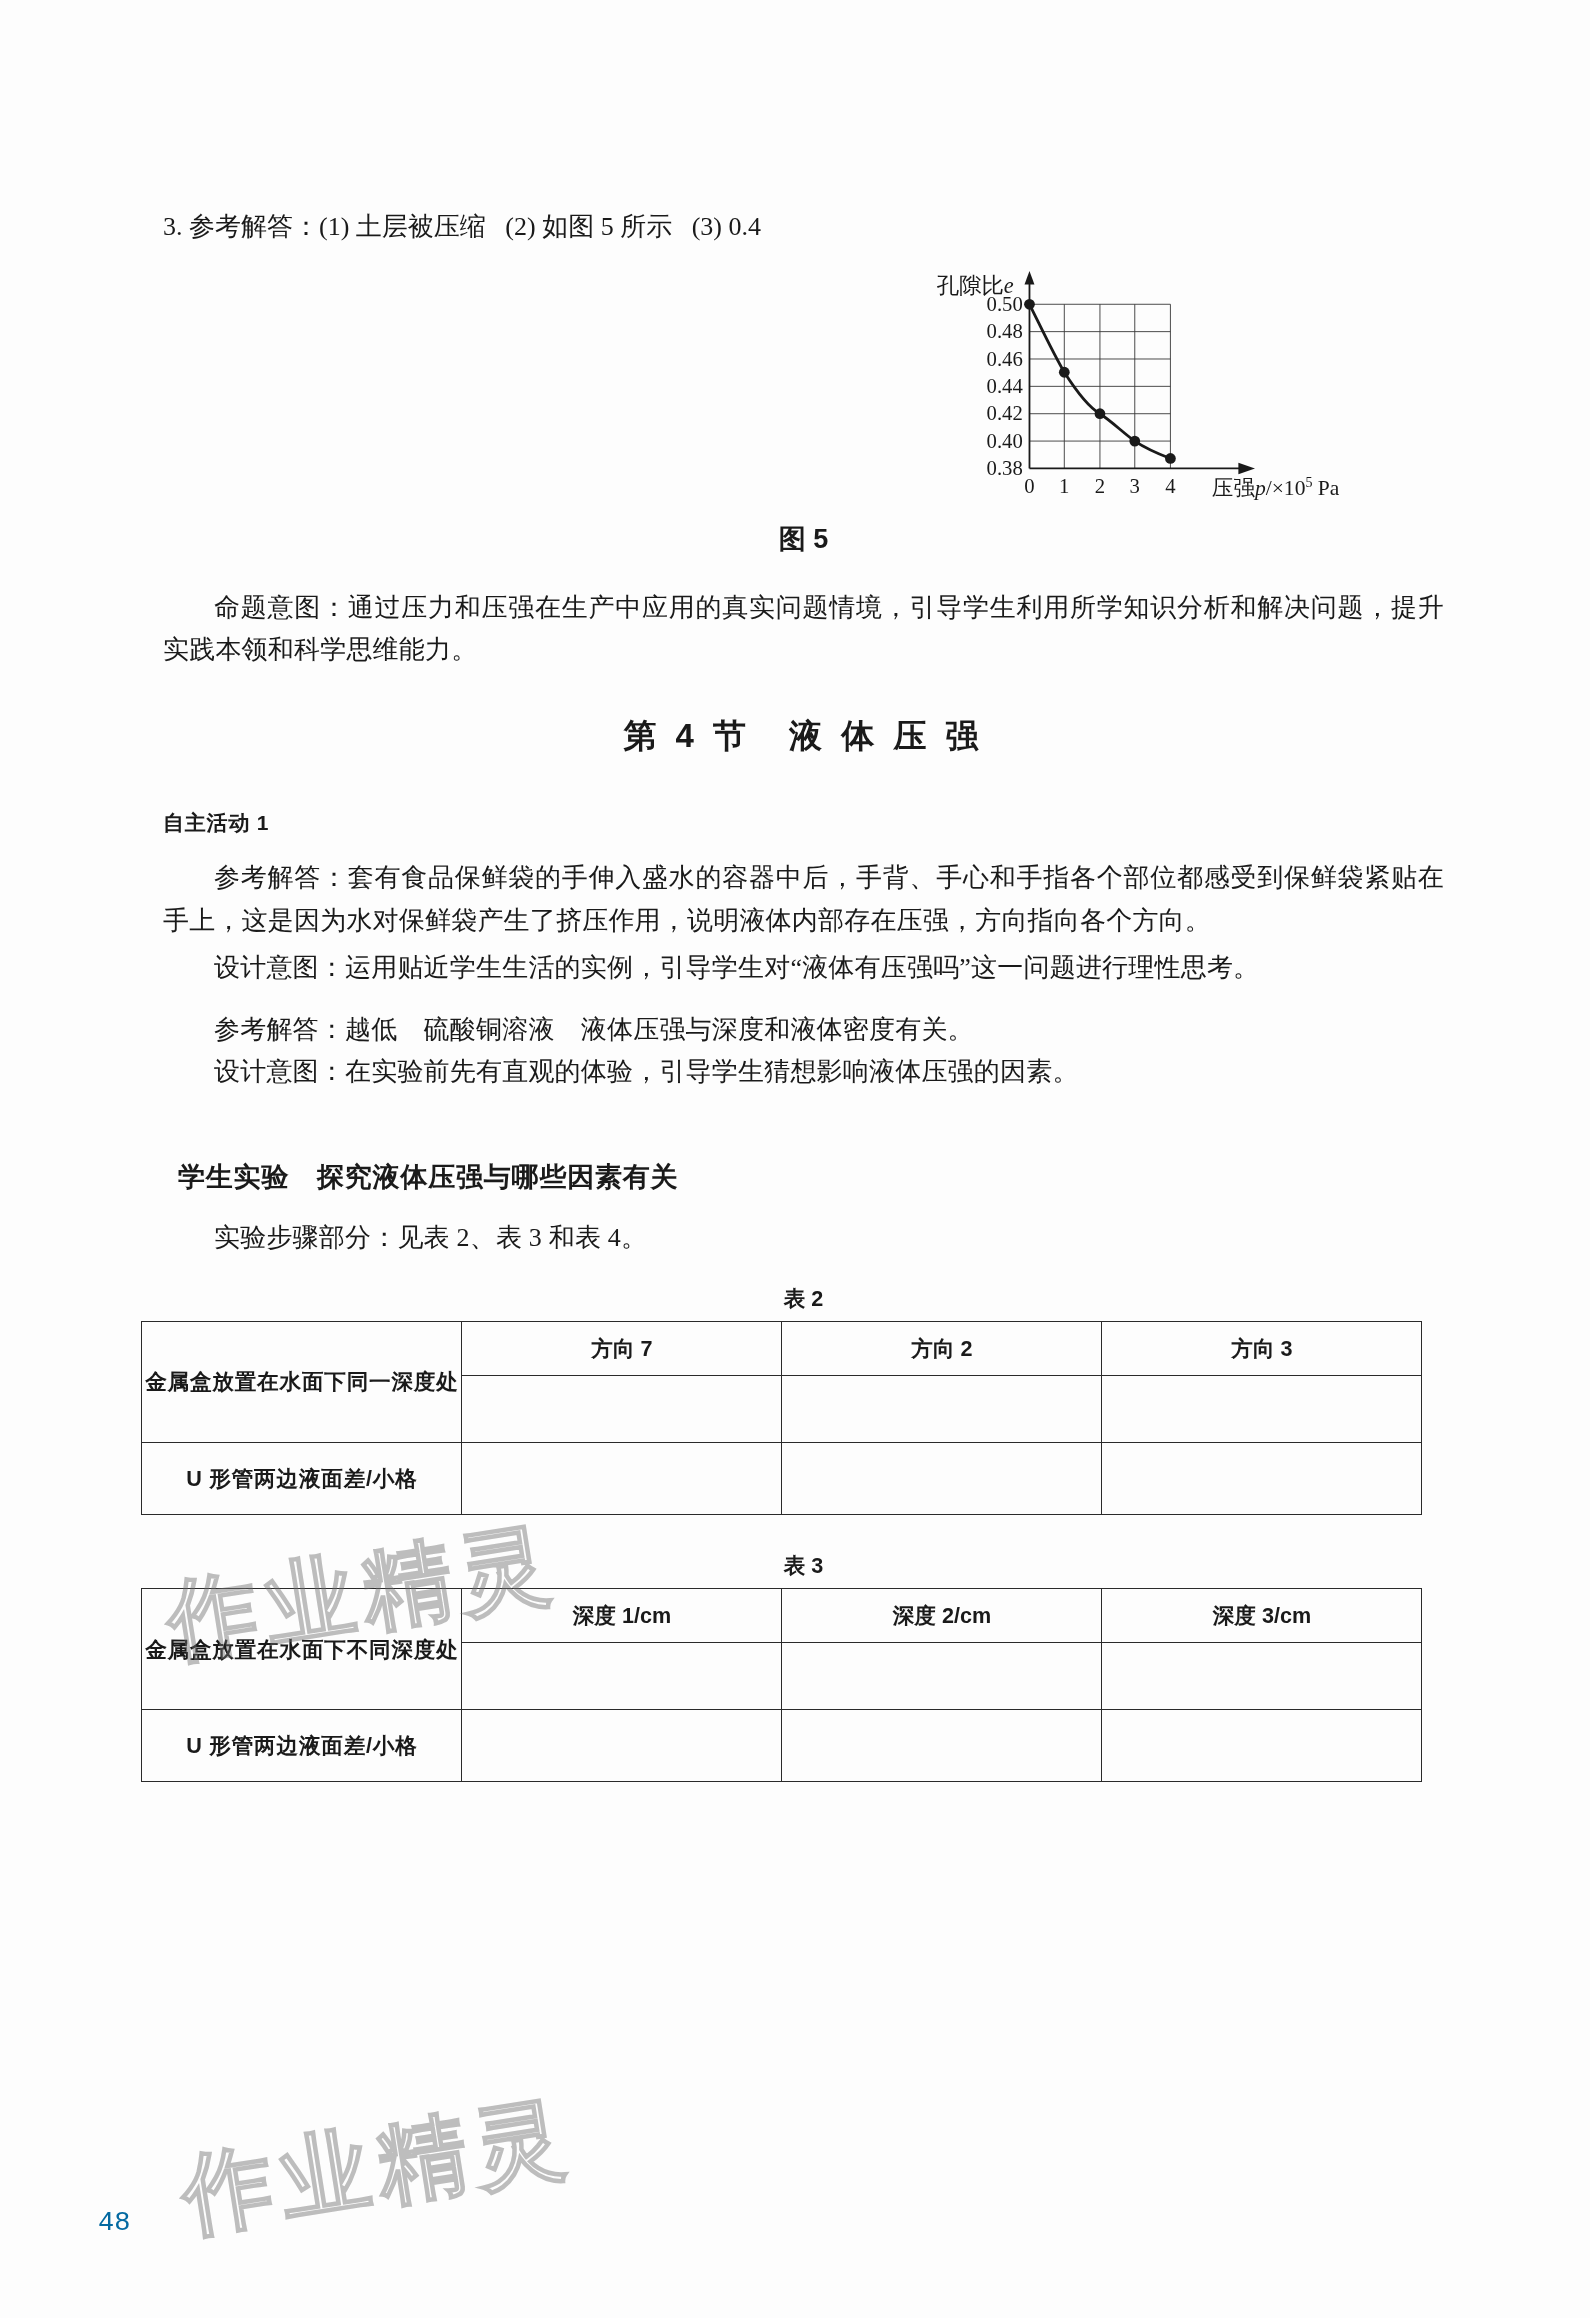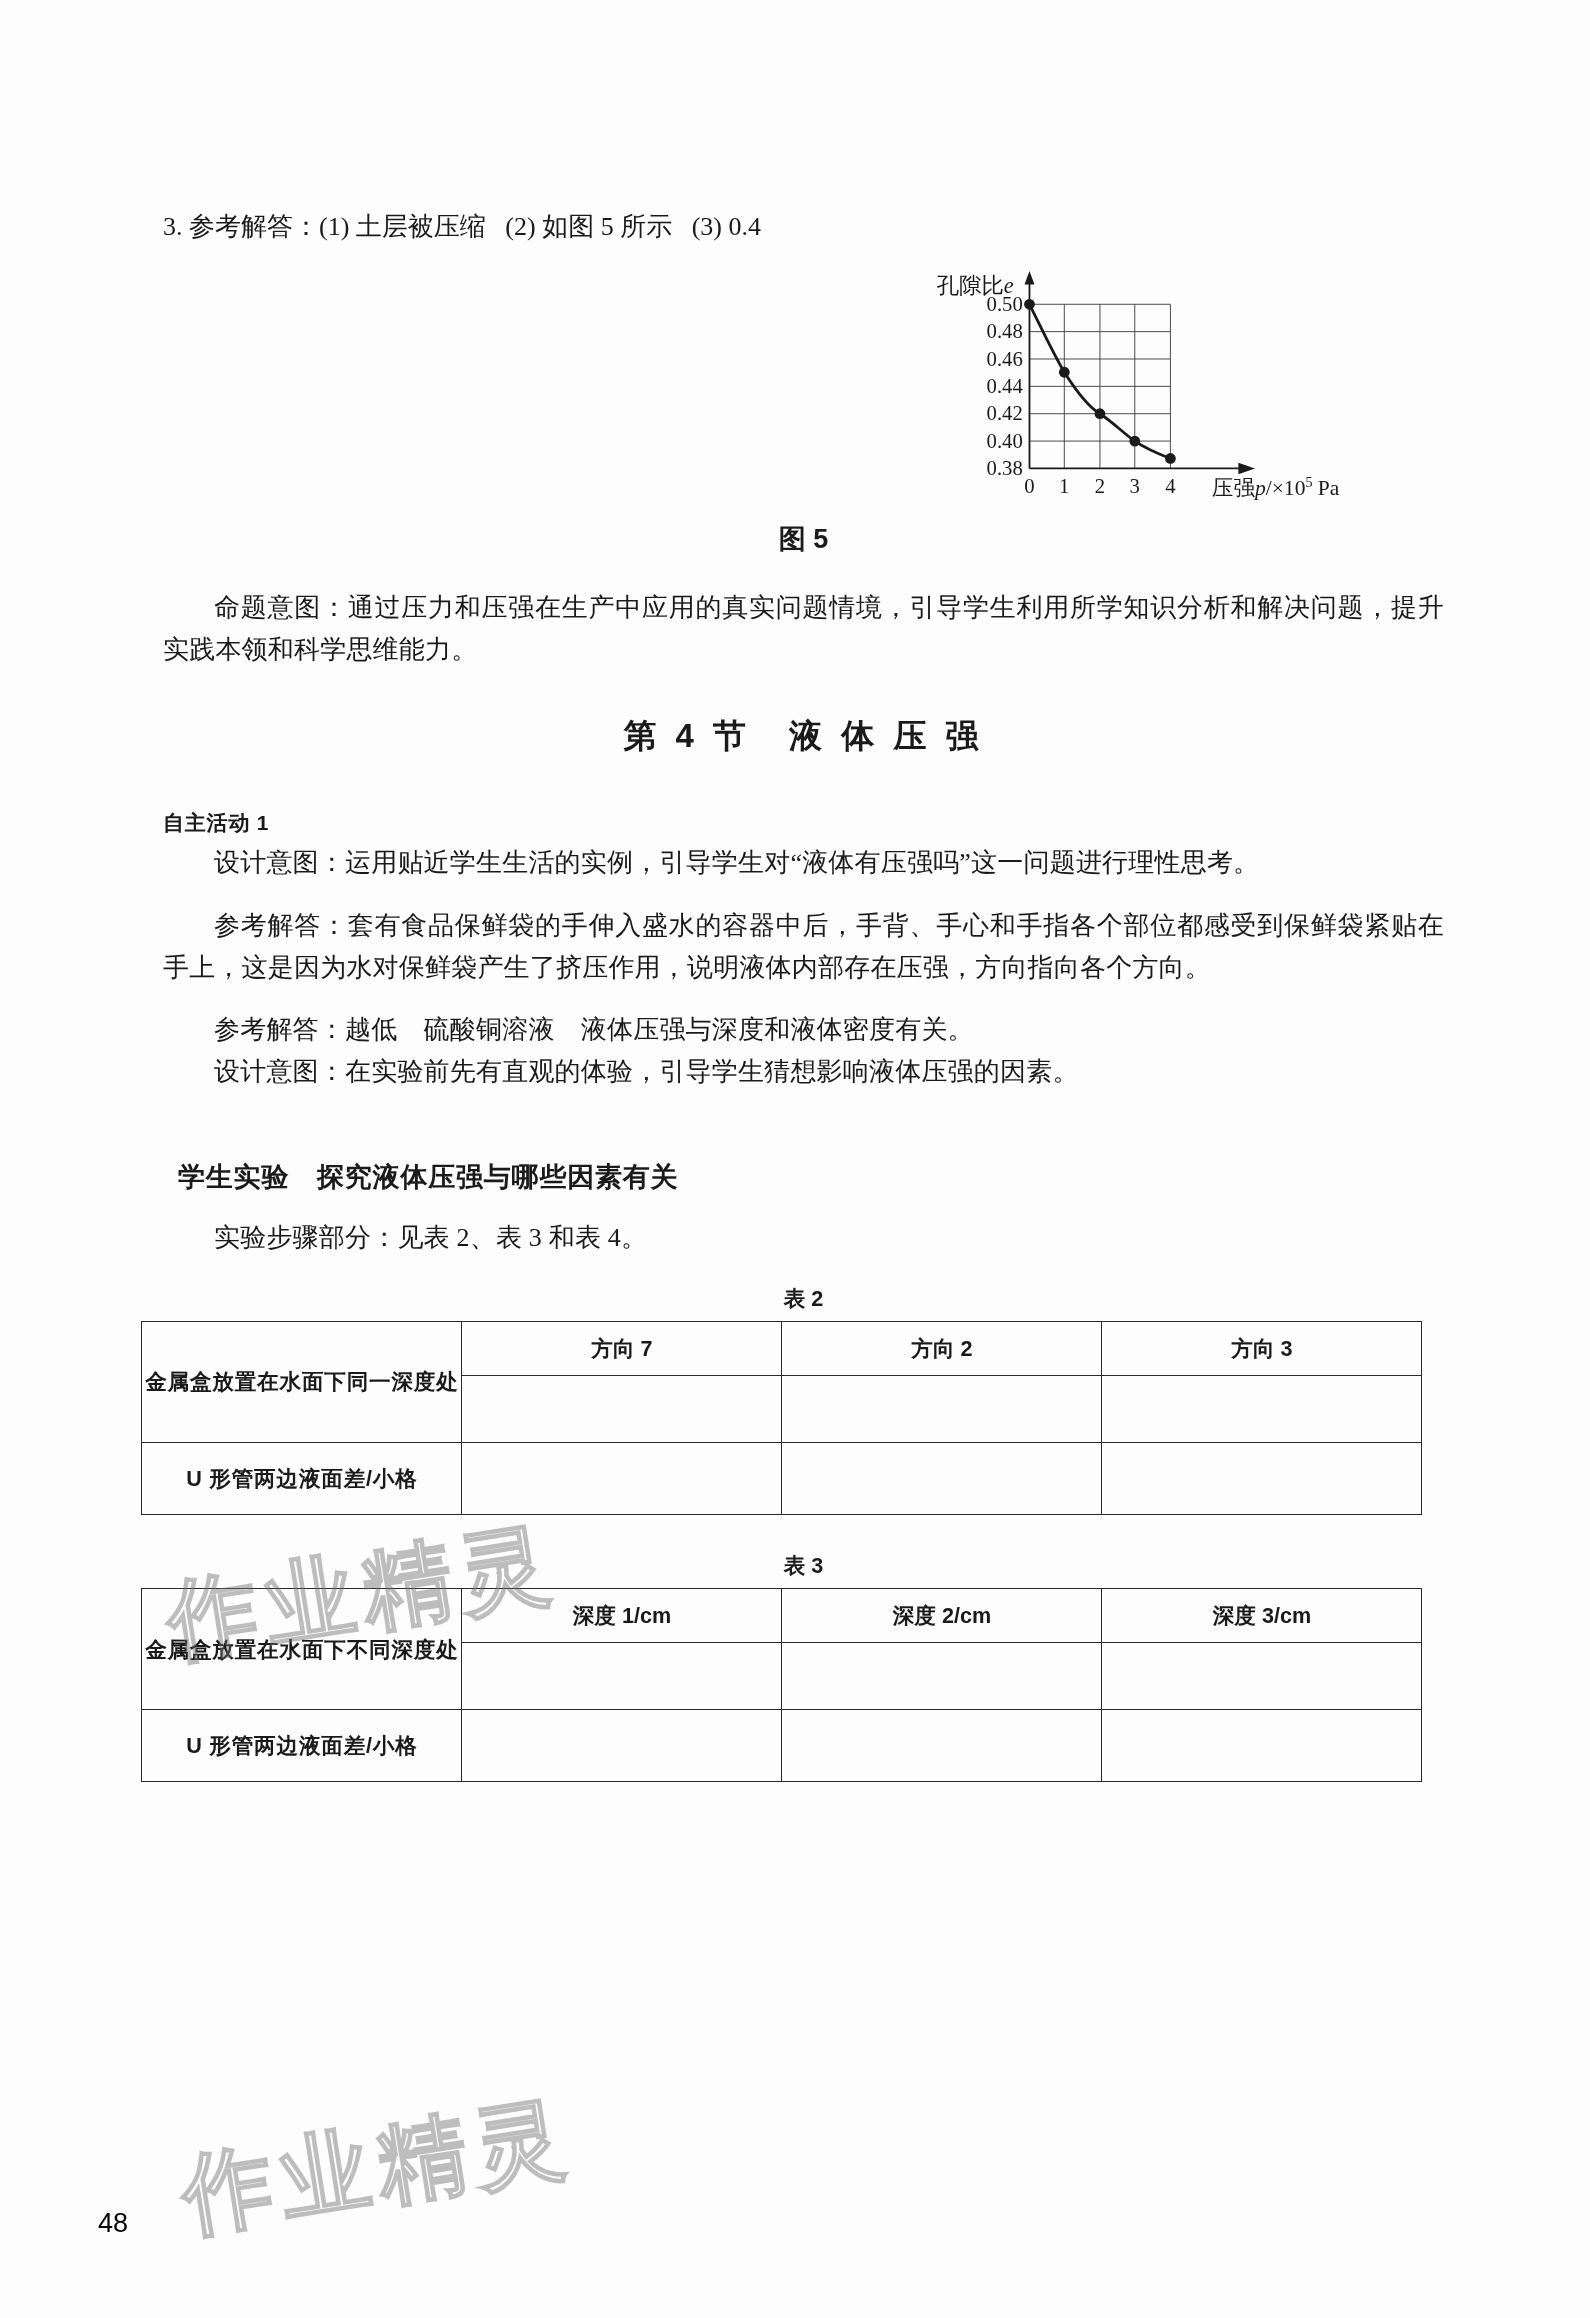--- a/index.html
+++ b/index.html
@@ -112,23 +112,23 @@
   }
   .h-head { height: 53px; }
   .h-blank { height: 66px; }
   .h-last { height: 71px; }
 
   
   .page-number {
     position: absolute;
     left: 98px;
     top: 2208px;
-    font-family: Liberation Sans, sans-serif;
-    font-size: 27px;
-    color: #000000;
+    font-family: Liberation Mono, monospace;
+    font-size: 27px;
+    color: #0369a1;
   }
 
   
   .watermark {
     position: absolute;
     font-family: "Liberation Sans", "DejaVu Sans", sans-serif;
     font-weight: bold;
     font-size: 90px;
     letter-spacing: 8.3px;
     color: transparent;
@@ -203,22 +203,22 @@
         </svg>
       </div>
       <div class="figure-caption" style="margin-top:6.6px;">图 5</div>
     </div>
 
     <div class="para indent" style="margin-top:30px;">命题意图：通过压力和压强在生产中应用的真实问题情境，引导学生利用所学知识分析和解决问题，提升实践本领和科学思维能力。</div>
 
     <div class="section-title" style="margin-top:43px;">第 4 节　液 体 压 强</div>
 
     <div class="activity-heading" style="margin-top:50px;">自主活动 1</div>
+    <div class="para indent" style="margin-top:20px;">参考解答：套有食品保鲜袋的手伸入盛水的容器中后，手背、手心和手指各个部位都感受到保鲜袋紧贴在手上，这是因为水对保鲜袋产生了挤压作用，说明液体内部存在压强，方向指向各个方向。</div>
     <div class="para indent" style="margin-top:5px;">设计意图：运用贴近学生生活的实例，引导学生对“液体有压强吗”这一问题进行理性思考。</div>
-    <div class="para indent" style="margin-top:20px;">参考解答：套有食品保鲜袋的手伸入盛水的容器中后，手背、手心和手指各个部位都感受到保鲜袋紧贴在手上，这是因为水对保鲜袋产生了挤压作用，说明液体内部存在压强，方向指向各个方向。</div>
 
     <div class="para indent" style="margin-top:20px;">参考解答：越低　硫酸铜溶液　液体压强与深度和液体密度有关。</div>
     <div class="para indent" style="">设计意图：在实验前先有直观的体验，引导学生猜想影响液体压强的因素。</div>
 
     <div class="experiment-heading" style="margin-top:66px;">学生实验　探究液体压强与哪些因素有关</div>
     <div class="para indent" style="margin-top:21.6px;">实验步骤部分：见表 2、表 3 和表 4。</div>
 
     <div style="margin-top:25px;">
       <div class="table-caption">表 2</div>
       <table class="data-table">

